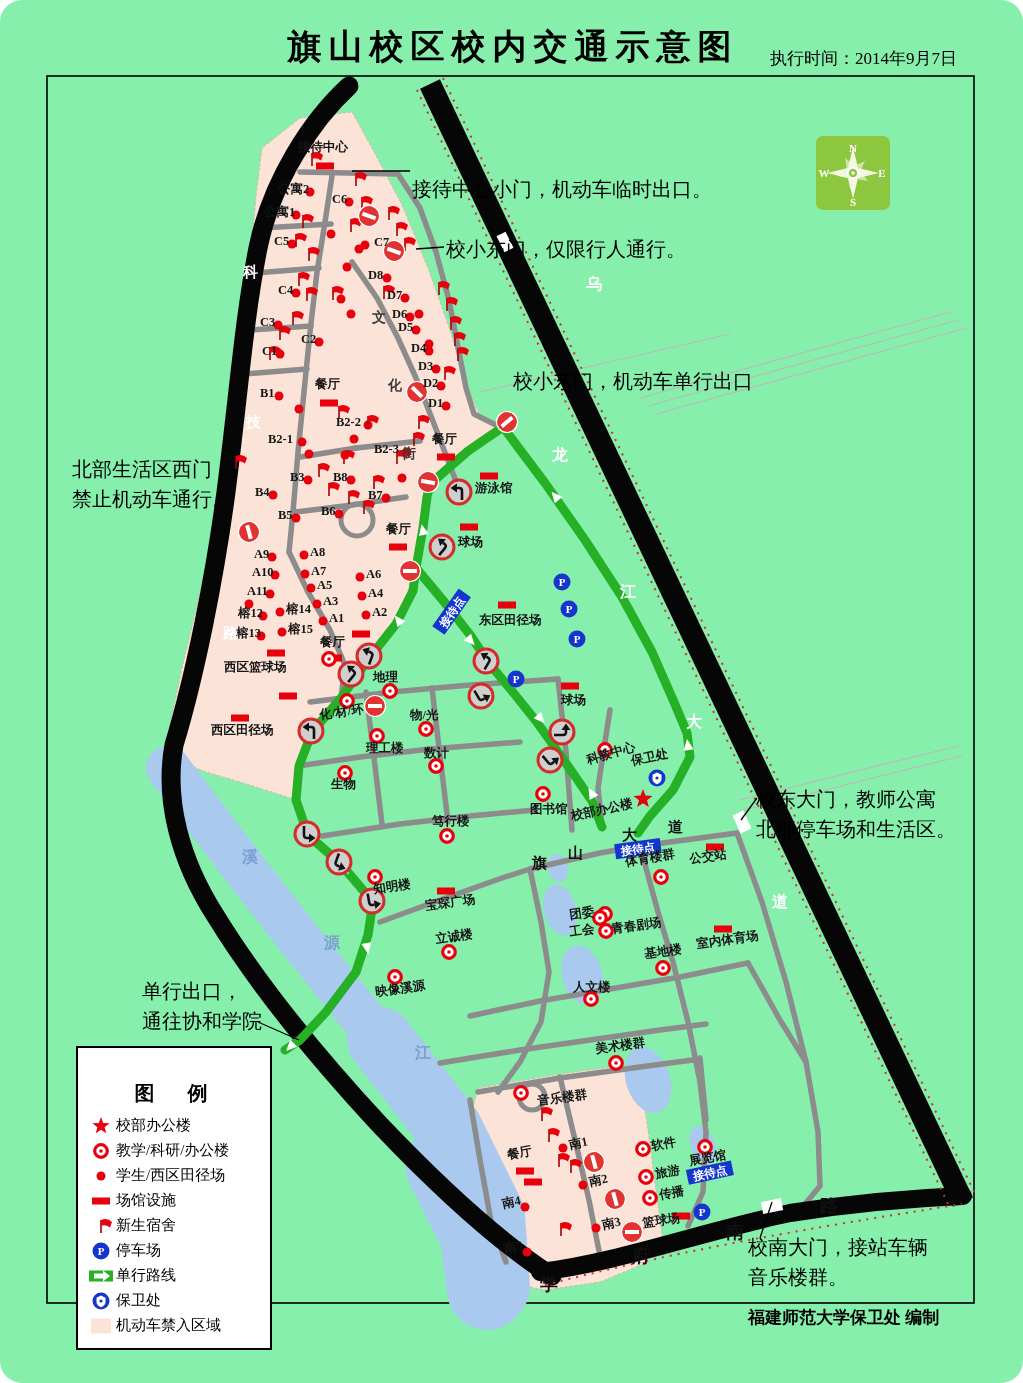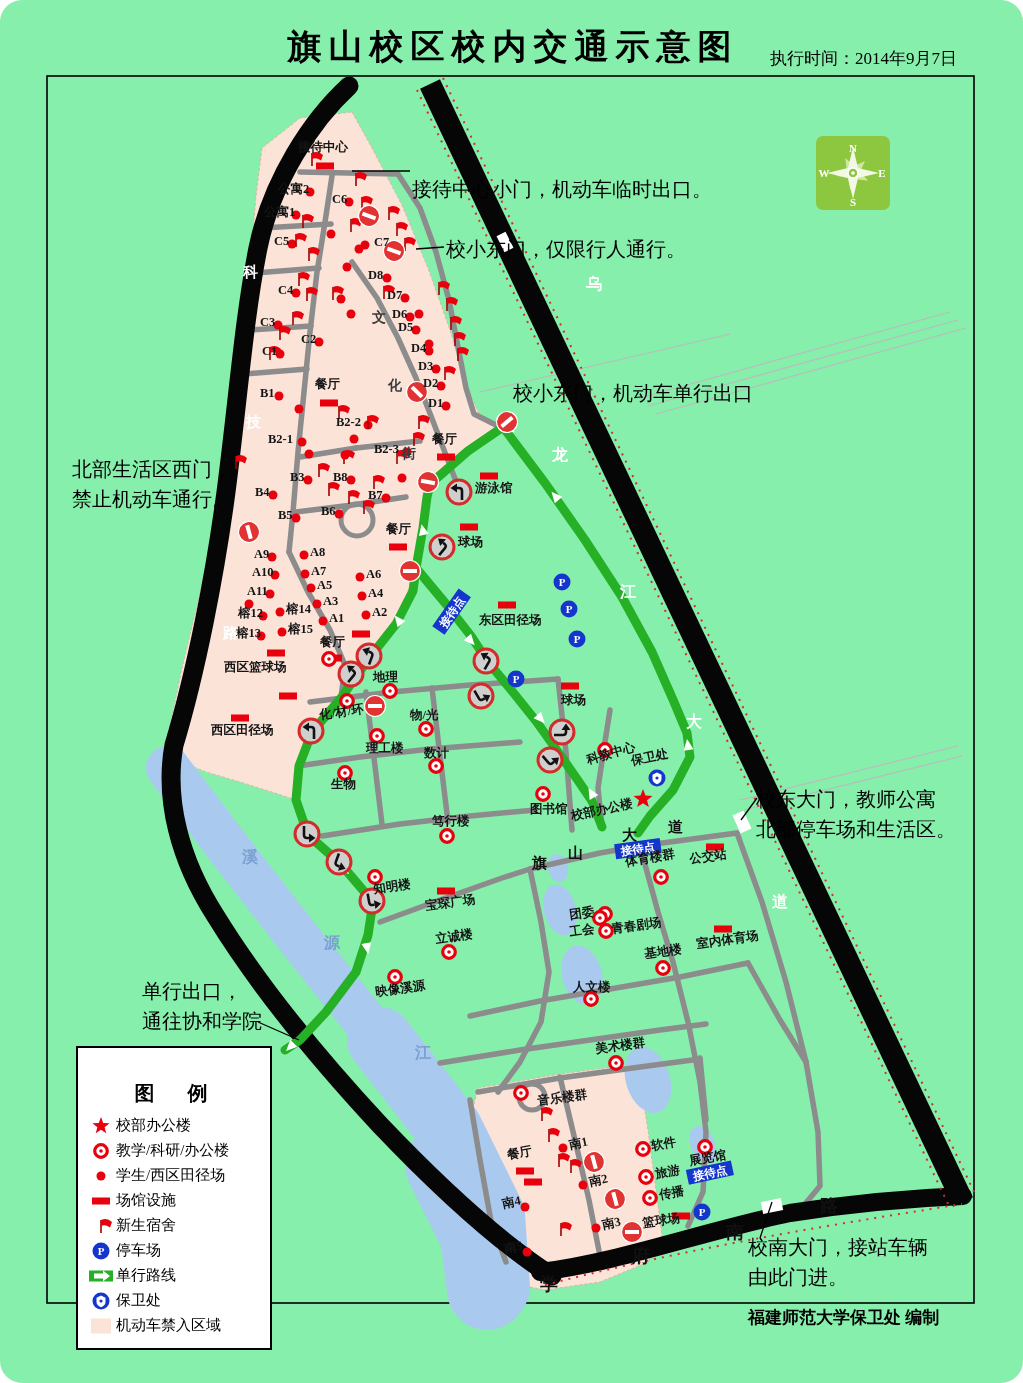--- a/index.html
+++ b/index.html
@@ -921,38 +921,38 @@
       </g>
     </svg>
 
   <div id="annos">
       <div class="anno" style="left: 412px; top: 174px;">
         <div>接待中心小门，机动车临时出口。</div>
       </div>
       <div class="anno" style="left: 446px; top: 234px;">
         <div>校小东门，仅限行人通行。</div>
       </div>
-      <div class="anno" style="left: 513px; top: 378px;">
+      <div class="anno" style="left: 513px; top: 366px;">
         <div>校小东门，机动车单行出口</div>
       </div>
       <div class="anno" style="left: 72px; top: 454px;">
         <div>北部生活区西门，</div>
         <div>禁止机动车通行。</div>
       </div>
       <div class="anno" style="left: 756px; top: 784px;">
         <div>校东大门，教师公寓</div>
         <div>北部停车场和生活区。</div>
       </div>
       <div class="anno" style="left: 142px; top: 976px;">
         <div>单行出口，</div>
         <div>通往协和学院</div>
       </div>
       <div class="anno" style="left: 748px; top: 1232px;">
         <div>校南大门，接站车辆</div>
-        <div>由此门进。</div>
+        <div>音乐楼群。</div>
       </div>
     </div>
 
   <div class="legend">
     <div class="legend-title">图  例</div>
     <div id="legend-items">
         <div class="legend-row">
           <span class="ic">
             <svg width="28" height="20" viewBox="-14 -10 28 20">
               <g transform="translate(0,0)">

